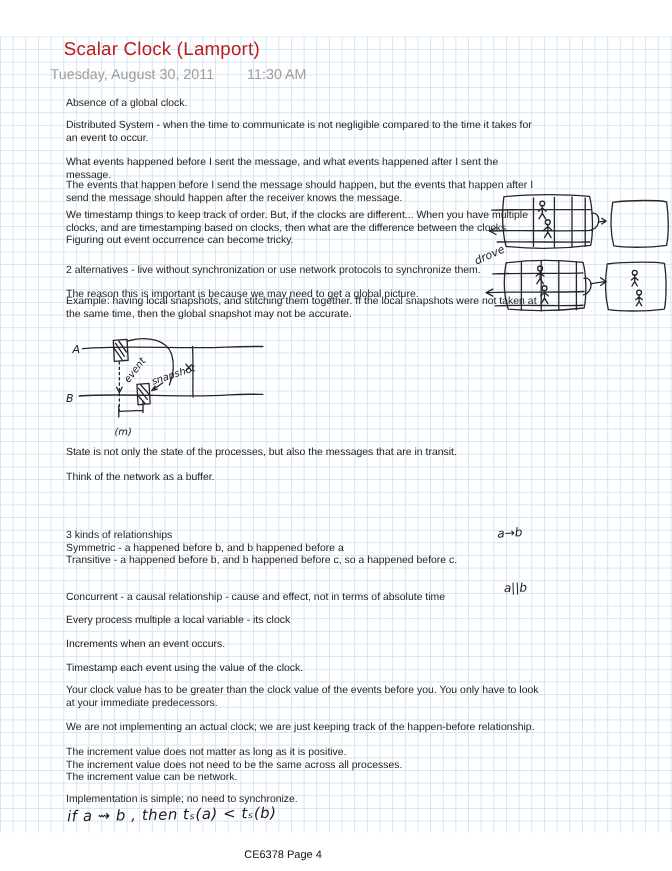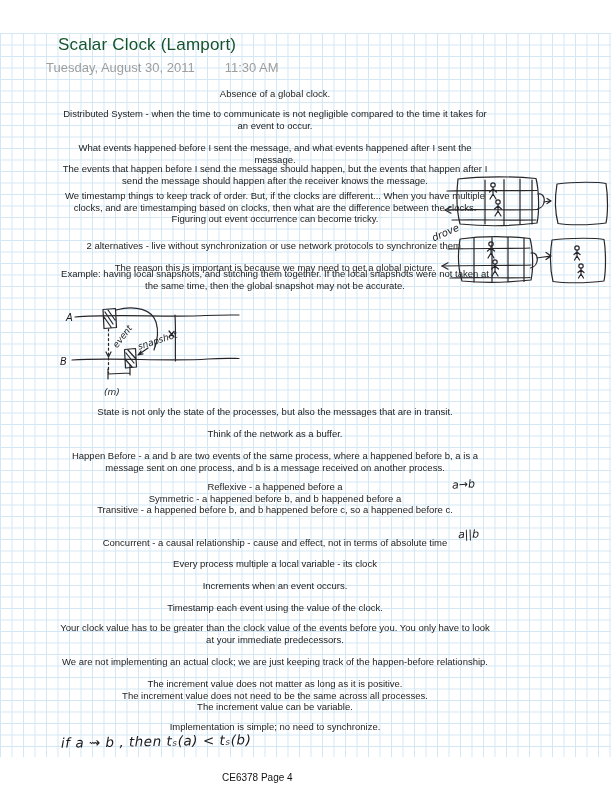--- a/index.html
+++ b/index.html
@@ -9,27 +9,27 @@
   }
   .grid{
     position:absolute;left:0;top:33px;width:611px;height:724px;
     background-image:
       linear-gradient(to right,#d3e6f4 1.3px,transparent 1.3px),
       linear-gradient(to bottom,#d3e6f4 1.3px,transparent 1.3px);
     background-size:11.5px 11.5px;
   }
   .title{
     position:absolute;left:58px;top:35px;margin:0;
-    font-size:17px;font-weight:400;letter-spacing:.2px;color:#14532d;
+    font-size:17px;font-weight:400;letter-spacing:.2px;color:#b91c1c;
   }
   .dateline{position:absolute;left:46px;top:60px;font-size:13px;color:#9e9e9e;}
   .dateline .time{margin-left:30px;}
   .para{
     position:absolute;left:60px;width:430px;
-    font-size:9.5px;line-height:11.5px;color:#1c1c1c;text-align:center;
+    font-size:9.5px;line-height:11.5px;color:#1c1c1c;
   }
   .group .line{white-space:nowrap;}
   .hand{
     position:absolute;font-family:"DejaVu Sans",sans-serif;font-style:italic;
     color:#1a1a1e;white-space:nowrap;
   }
   .hand.side{left:431px;top:227px;font-size:10px;transform:rotate(-24deg);}
   .hand.hb{left:452px;top:478px;font-size:11px;transform:rotate(-4deg);}
   .hand.cc{left:458px;top:528px;font-size:11px;transform:rotate(-2deg);}
   .hand.formula{left:61px;top:733px;font-size:13.5px;letter-spacing:.5px;transform:rotate(-1deg);}
@@ -59,39 +59,38 @@
   <div class="para" style="top:88px">Absence of a global clock.</div>
   <div class="para" style="top:108px">Distributed System - when the time to communicate is not negligible compared to the time it takes for an event to occur.</div>
   <div class="para" style="top:142px">What events happened before I sent the message, and what events happened after I sent the message.</div>
   <div class="para" style="top:163px">The events that happen before I send the message should happen, but the events that happen after I send the message should happen after the receiver knows the message.</div>
   <div class="para" style="top:190px">We timestamp things to keep track of order.  But, if the clocks are different...  When you have multiple clocks, and are timestamping based on clocks, then what are the difference between the clocks.  Figuring out event occurrence can become tricky.</div>
   <div class="para" style="top:240px">2 alternatives - live without synchronization or use network protocols to synchronize them.</div>
   <div class="para" style="top:262px">The reason this is important is because we may need to get a global picture.</div>
   <div class="para" style="top:268px">Example: having local snapshots, and stitching them together.  If the local snapshots were not taken at the same time, then the global snapshot may not be accurate.</div>
   <div class="para" style="top:406px">State is not only the state of the processes, but also the messages that are in transit.</div>
   <div class="para" style="top:428px">Think of the network as a buffer.</div>
-  <div class="para" style="top:450px">Happen Before - a and b are two events of the same process, where a happened before b, a is a message sent on one process, and b is a message received on another process.</div>
 
   <div class="para group" style="top:481px">
-    <div class="line">Reflexive - a happened before a</div>
+    <div class="line">3 kinds of relationships</div>
     <div class="line">Symmetric - a happened before b, and b happened before a</div>
     <div class="line">Transitive - a happened before b, and b happened before c, so a happened before c.</div>
   </div>
 
   <div class="para" style="top:537px">Concurrent - a causal relationship - cause and effect, not in terms of absolute time</div>
   <div class="para" style="top:558px">Every process multiple a local variable - its clock</div>
   <div class="para" style="top:580px">Increments when an event occurs.</div>
   <div class="para" style="top:602px">Timestamp each event using the value of the clock.</div>
   <div class="para" style="top:622px">Your clock value has to be greater than the clock value of the events before you.  You only have to look at your immediate predecessors.</div>
   <div class="para" style="top:656px">We are not implementing an actual clock; we are just keeping track of the happen-before relationship.</div>
 
   <div class="para group" style="top:678px">
     <div class="line">The increment value does not matter as long as it is positive.</div>
     <div class="line">The increment value does not need to be the same across all processes.</div>
-    <div class="line">The increment value can be variable.</div>
+    <div class="line">The increment value can be network.</div>
   </div>
 
   <div class="para" style="top:721px">Implementation is simple; no need to synchronize.</div>
 
   <div class="hand side">drove</div>
   <div class="hand hb">a→b</div>
   <div class="hand cc">a||b</div>
   <div class="hand formula">if a ⇝ b , then tₛ(a) &lt; tₛ(b)</div>
 
   <svg class="sketch" style="left:58px;top:303px" width="185" height="95" viewBox="0 0 185 95">

